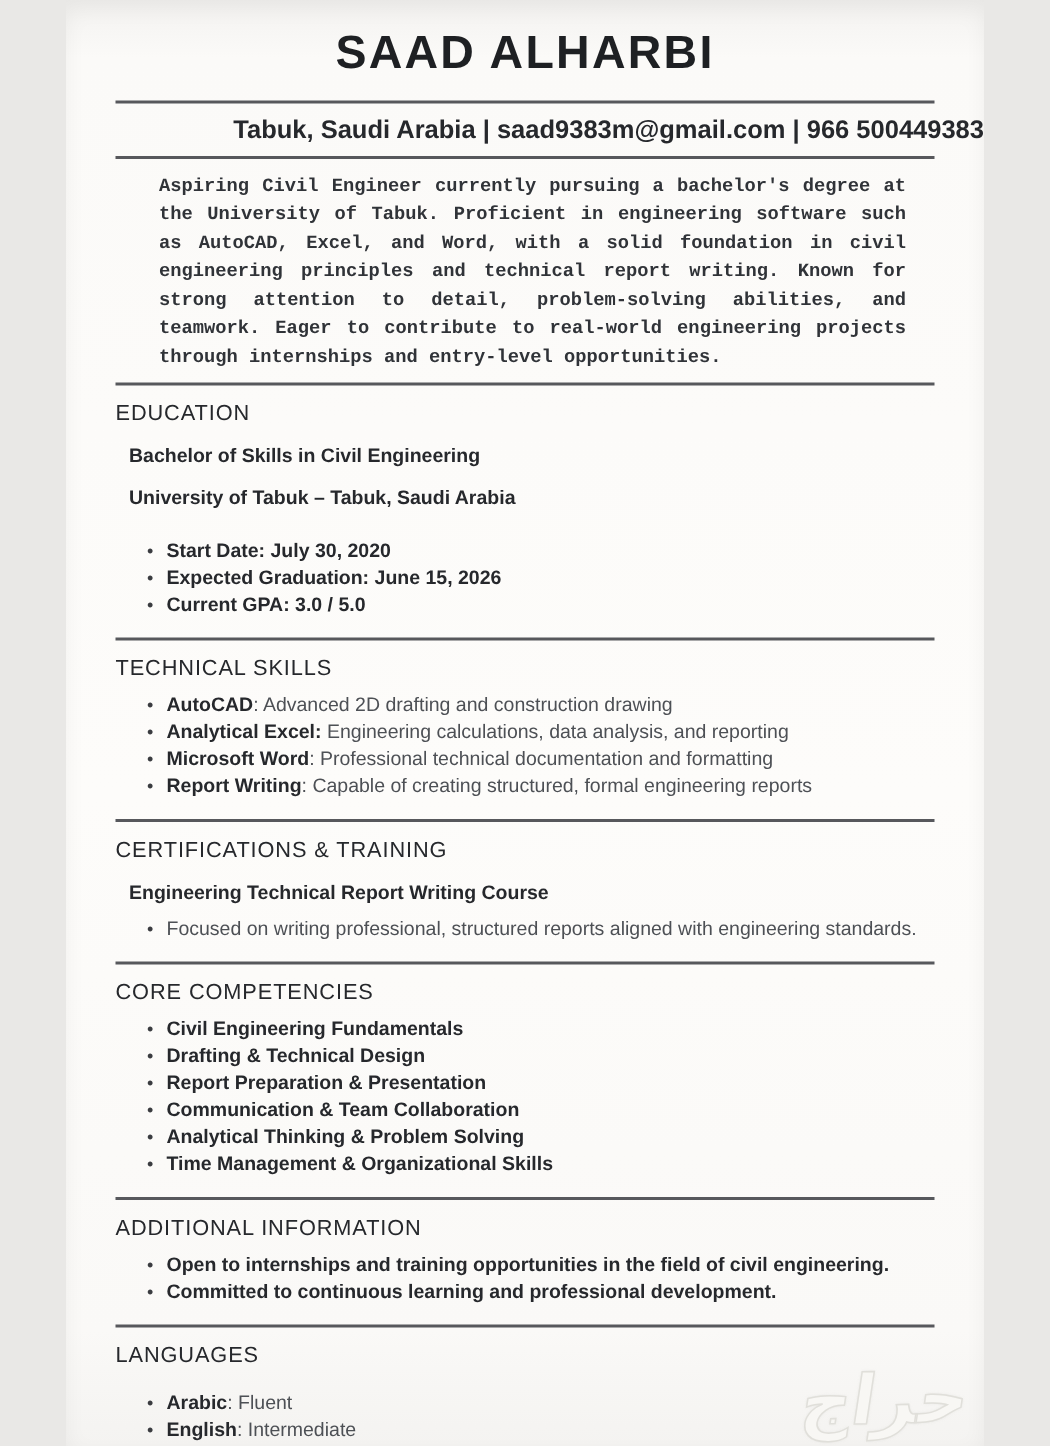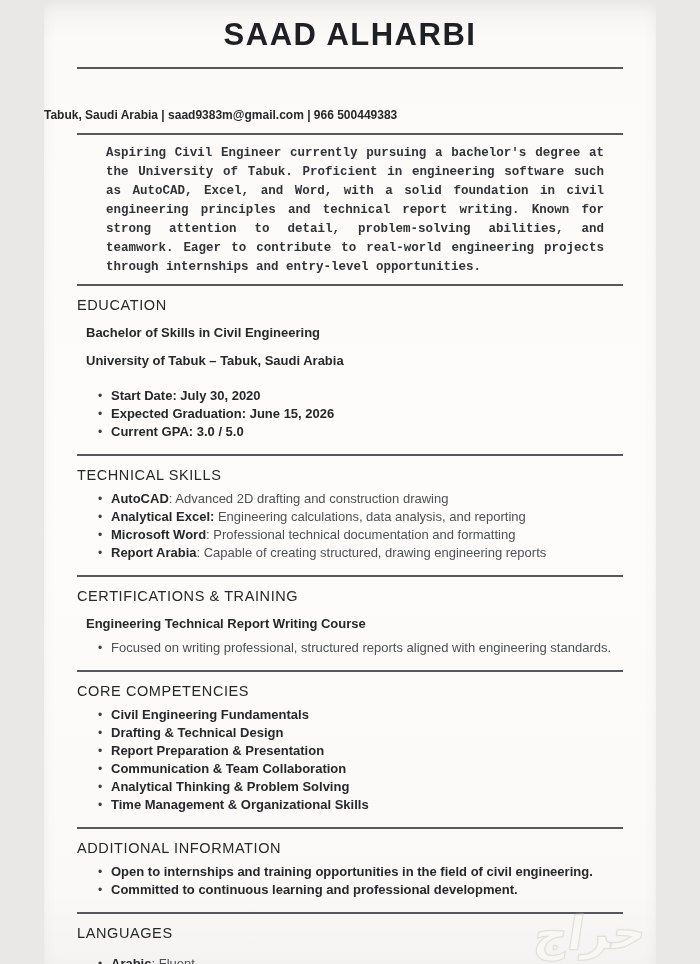--- a/index.html
+++ b/index.html
@@ -13,21 +13,21 @@
     color:#2a2c30;
     overflow:hidden;
     box-shadow:inset 0 6px 14px rgba(0,0,0,0.05);
   }
   
   .hdr{padding-top:16px;text-align:center;}
   .name{margin:0;font-size:31px;font-weight:700;letter-spacing:1.5px;color:#1e2023;line-height:38px;}
   .role{margin:13px 0 0 0;font-size:16px;font-weight:700;letter-spacing:0.8px;color:#232528;line-height:19px;}
   .rule{height:0;border:none;border-top:2px solid #57585c;margin:0 33px;}
   .rule.r1{margin-top:13px;}
-  .contact{height:35px;line-height:35px;text-align:left;font-size:12px;font-weight:700;color:#26282c;margin-top:29px;}
+  .contact{height:35px;line-height:35px;text-align:right;font-size:17px;font-weight:700;color:#26282c;}
   .summary{
     margin:9px 52px 7px 62px;
     font-size:12.5px;font-weight:700;color:#303338;
     line-height:19px;text-align:justify;font-family:Liberation Mono, monospace;
   }
   
   .section{margin:0 33px;padding:11px 0 13px 0;border-bottom:2px solid #57585c;}
   .section.last{border-bottom:none;}
   .sec-h{margin:0;font-size:14.5px;font-weight:400;letter-spacing:0.6px;color:#26282c;line-height:17px;}
   .subline{margin:9px 0 0 9px;font-size:13px;font-weight:700;color:#26282c;line-height:19px;}
@@ -97,22 +97,22 @@
             <span class="bt">Analytical Excel:</span>
             <span class="br"> Engineering calculations, data analysis, and reporting</span>
           </div>
           <div class="bullet-row">
             <span class="dot">•</span>
             <span class="bt">Microsoft Word</span>
             <span class="br">: Professional technical documentation and formatting</span>
           </div>
           <div class="bullet-row">
             <span class="dot">•</span>
-            <span class="bt">Report Arabia</span>
-            <span class="br">: Capable of creating structured, drawing engineering reports</span>
+            <span class="bt">Report Writing</span>
+            <span class="br">: Capable of creating structured, formal engineering reports</span>
           </div>
         </div>
       </section>
       <section class="section s-certifications">
         <h3 class="sec-h">CERTIFICATIONS &amp; TRAINING</h3>
         <div class="subline">Engineering Technical Report Writing Course</div>
         <div class="bullets">
           <div class="bullet-row">
             <span class="dot">•</span>
             <span class="br">Focused on writing professional, structured reports aligned with engineering standards.</span>

